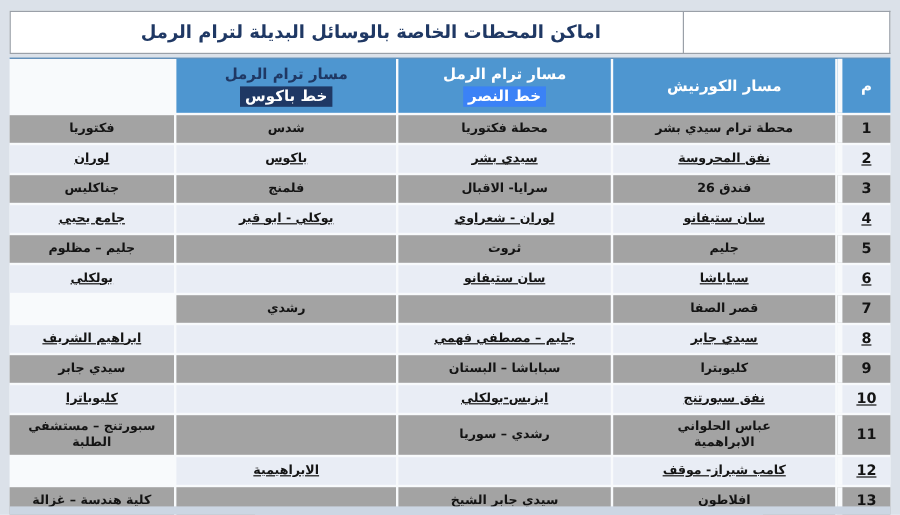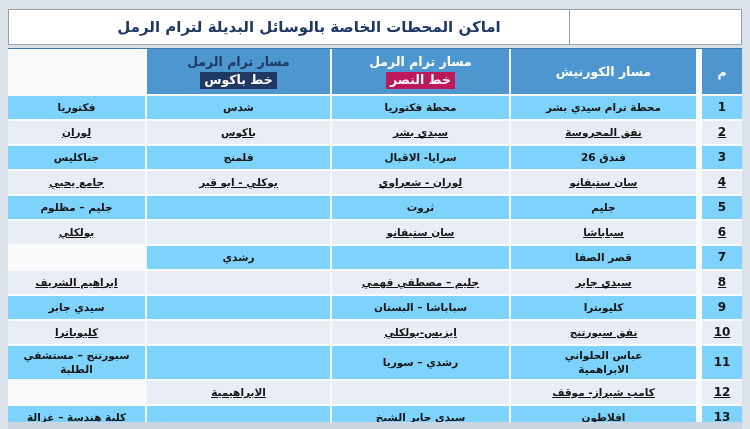--- a/index.html
+++ b/index.html
@@ -43,30 +43,30 @@
     min-height:45px; padding:3px 2px;
     display:flex; flex-direction:column; align-items:center; justify-content:center;
     font-weight:bold; font-size:12.5px; text-align:center; gap:2px;
   }
   .route-label { line-height:1.25; }
   .route-label.navy { color:#1f3864; }
   .badge {
     display:inline-block; padding:0 4px; line-height:1.35;
     color:#ffffff; font-weight:bold; font-size:12.5px;
   }
-  .badge-red  { background:#be185d; }
+  .badge-red  { background:#3b82f6; }
   .badge-navy { background:#1f3864; }
   .cell {
     min-height:23px; padding:3px 4px;
     display:flex; align-items:center; justify-content:center;
     font-weight:bold; font-size:10.5px; color:#141414;
     text-align:center; line-height:1.3; white-space:pre-line;
   }
   .num-cell { font-size:12px; }
-  .row-odd  .cell { background:#7dd3fc; }
+  .row-odd  .cell { background:#a3a3a3; }
   .row-even .cell { background:#e9edf5;text-decoration:underline; }
   
   .numgap { border-left:4px solid #f8fafc; }
   
   .bottom-band {
     position:absolute; bottom:0; right:8px; left:8px; height:7px;
     background:#ccd6e3;
   }
 </style>
 </head>

